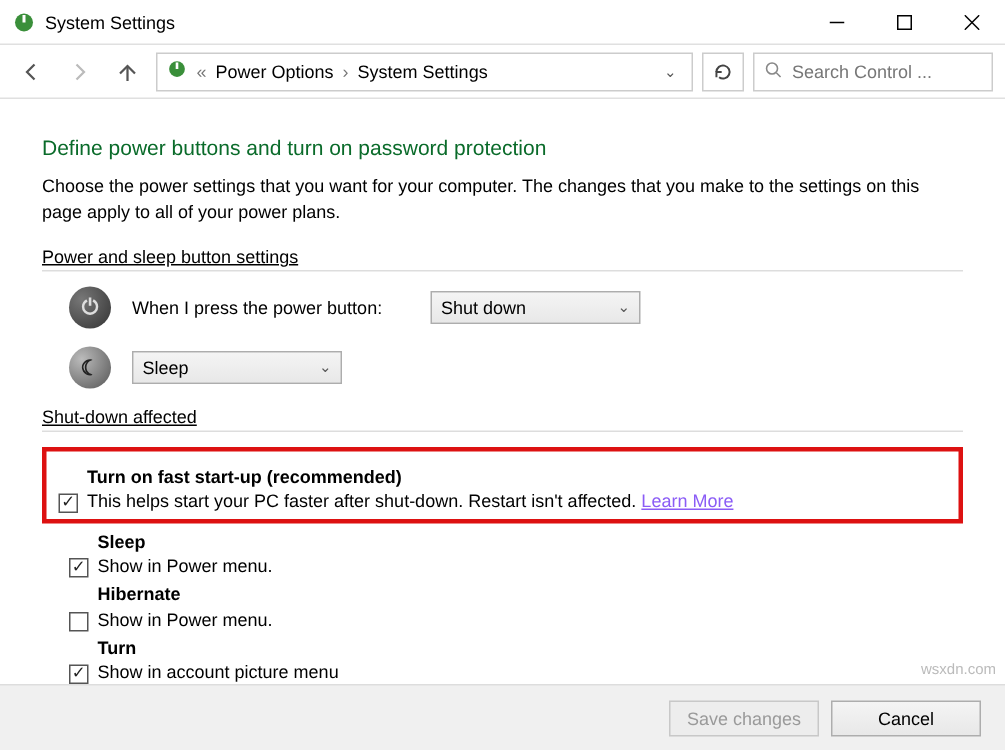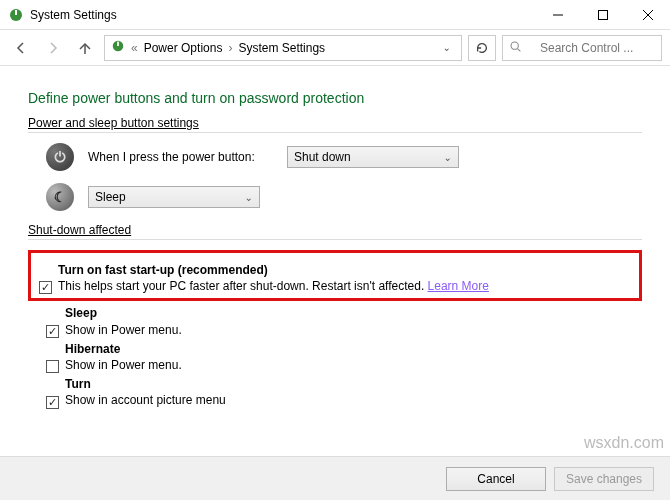--- a/index.html
+++ b/index.html
@@ -66,21 +66,21 @@
       width: 28px; height: 26px;
       border: 1px solid #ccc;
       display:flex; align-items:center; justify-content:center;
       font-size:14px; color:#444;
     }
     .searchbox {
       width: 160px; height: 26px;
       border: 1px solid #ccc;
       display:flex; align-items:center;
       padding: 0 6px;
-      gap: 18px;
+      gap: 6px;
       color: #777;
       font-size: 12px;
     }
     .content {
       padding: 10px 28px 0 28px;
       height: calc(500px - 30px - 36px - 44px);
       overflow: hidden;
     }
     h1.page-title {
       font-size: 14px;
@@ -94,21 +94,21 @@
     .btn-row { display:flex; align-items:center; gap: 14px; margin: 6px 0 12px 18px; }
     .btn-row .icon-circle {
       width: 28px; height: 28px; border-radius: 50%;
       display:flex; align-items:center; justify-content:center;
       font-weight: bold; font-size:14px;
     }
     .ic-power { background: radial-gradient(circle at 30% 30%, #777, #333); color:#ddd; }
     .ic-sleep { background: radial-gradient(circle at 30% 30%, #bbb, #555); color:#222; }
     .btn-row label { width: 185px; }
     .dd {
-      width: 172px; height: 22px;
+      width: 140px; height: 22px;
       border: 1px solid #adadad;
       background: linear-gradient(#f4f4f4,#e8e8e8);
       display:flex; align-items:center; justify-content: space-between;
       padding: 0 6px; font-size: 12px;
     }
     .dd .chev { font-size: 10px; color:#555; }
     .annot-box {
       border: 3px solid #d11;
       padding: 6px 6px 4px 6px;
       margin: 6px 0 4px 0;
@@ -135,21 +135,21 @@
     .btn {
       min-width: 100px; height: 24px;
       border: 1px solid #adadad;
       background: linear-gradient(#f4f4f4,#e8e8e8);
       display:flex; align-items:center; justify-content:center;
       font-size:12px;
     }
     .btn.disabled { color:#9a9a9a; border-color:#c8c8c8; background:#ededed; }
     .watermark {
       position:absolute; right:6px; bottom:48px;
-      font-size:16px; color:#bbb;
+      font-size:10px; color:#bbb;
     }
   </style>
 </head>
 <body>
 
 <div class="titlebar">
   <span class="app-icon">
     <svg width="16" height="16" viewBox="0 0 16 16">
         <circle cx="8" cy="8" r="6" fill="#3a8f3a"></circle>
         <rect x="7" y="3" width="2" height="5" fill="#fff"></rect>
@@ -222,20 +222,21 @@
           <circle cx="7" cy="7" r="4.5" fill="none" stroke="#888" stroke-width="1.3"></circle>
           <line x1="10.5" y1="10.5" x2="14" y2="14" stroke="#888" stroke-width="1.3"></line>
         </svg>
     </span>
     <span>Search Control ...</span>
   </div>
 </div>
 
 <div class="content">
   <h1 class="page-title">Define power buttons and turn on password protection</h1>
+  <div class="desc">Choose the power settings that you want for your computer. The changes that you make to the settings on this page apply to all of your power plans.</div>
 
   <div class="section-label">Power and sleep button settings</div>
   <hr class="hr-thin">
 
   <div class="btn-row">
     <div class="icon-circle ic-power">⏻</div>
     <label>When I press the power button:</label>
     <div class="dd">
       <span>Shut down</span>
       <span class="chev">⌄</span>
@@ -287,15 +288,15 @@
     <div class="chk-label">
       <b>Turn</b>
       <span class="sub">Show in account picture menu</span>
     </div>
   </div>
 </div>
 
 <div class="watermark">wsxdn.com</div>
 
 <div class="footer">
+  <div class="btn disabled">Save changes</div>
   <div class="btn">Cancel</div>
-  <div class="btn disabled">Save changes</div>
 </div>
 
 </body></html>

